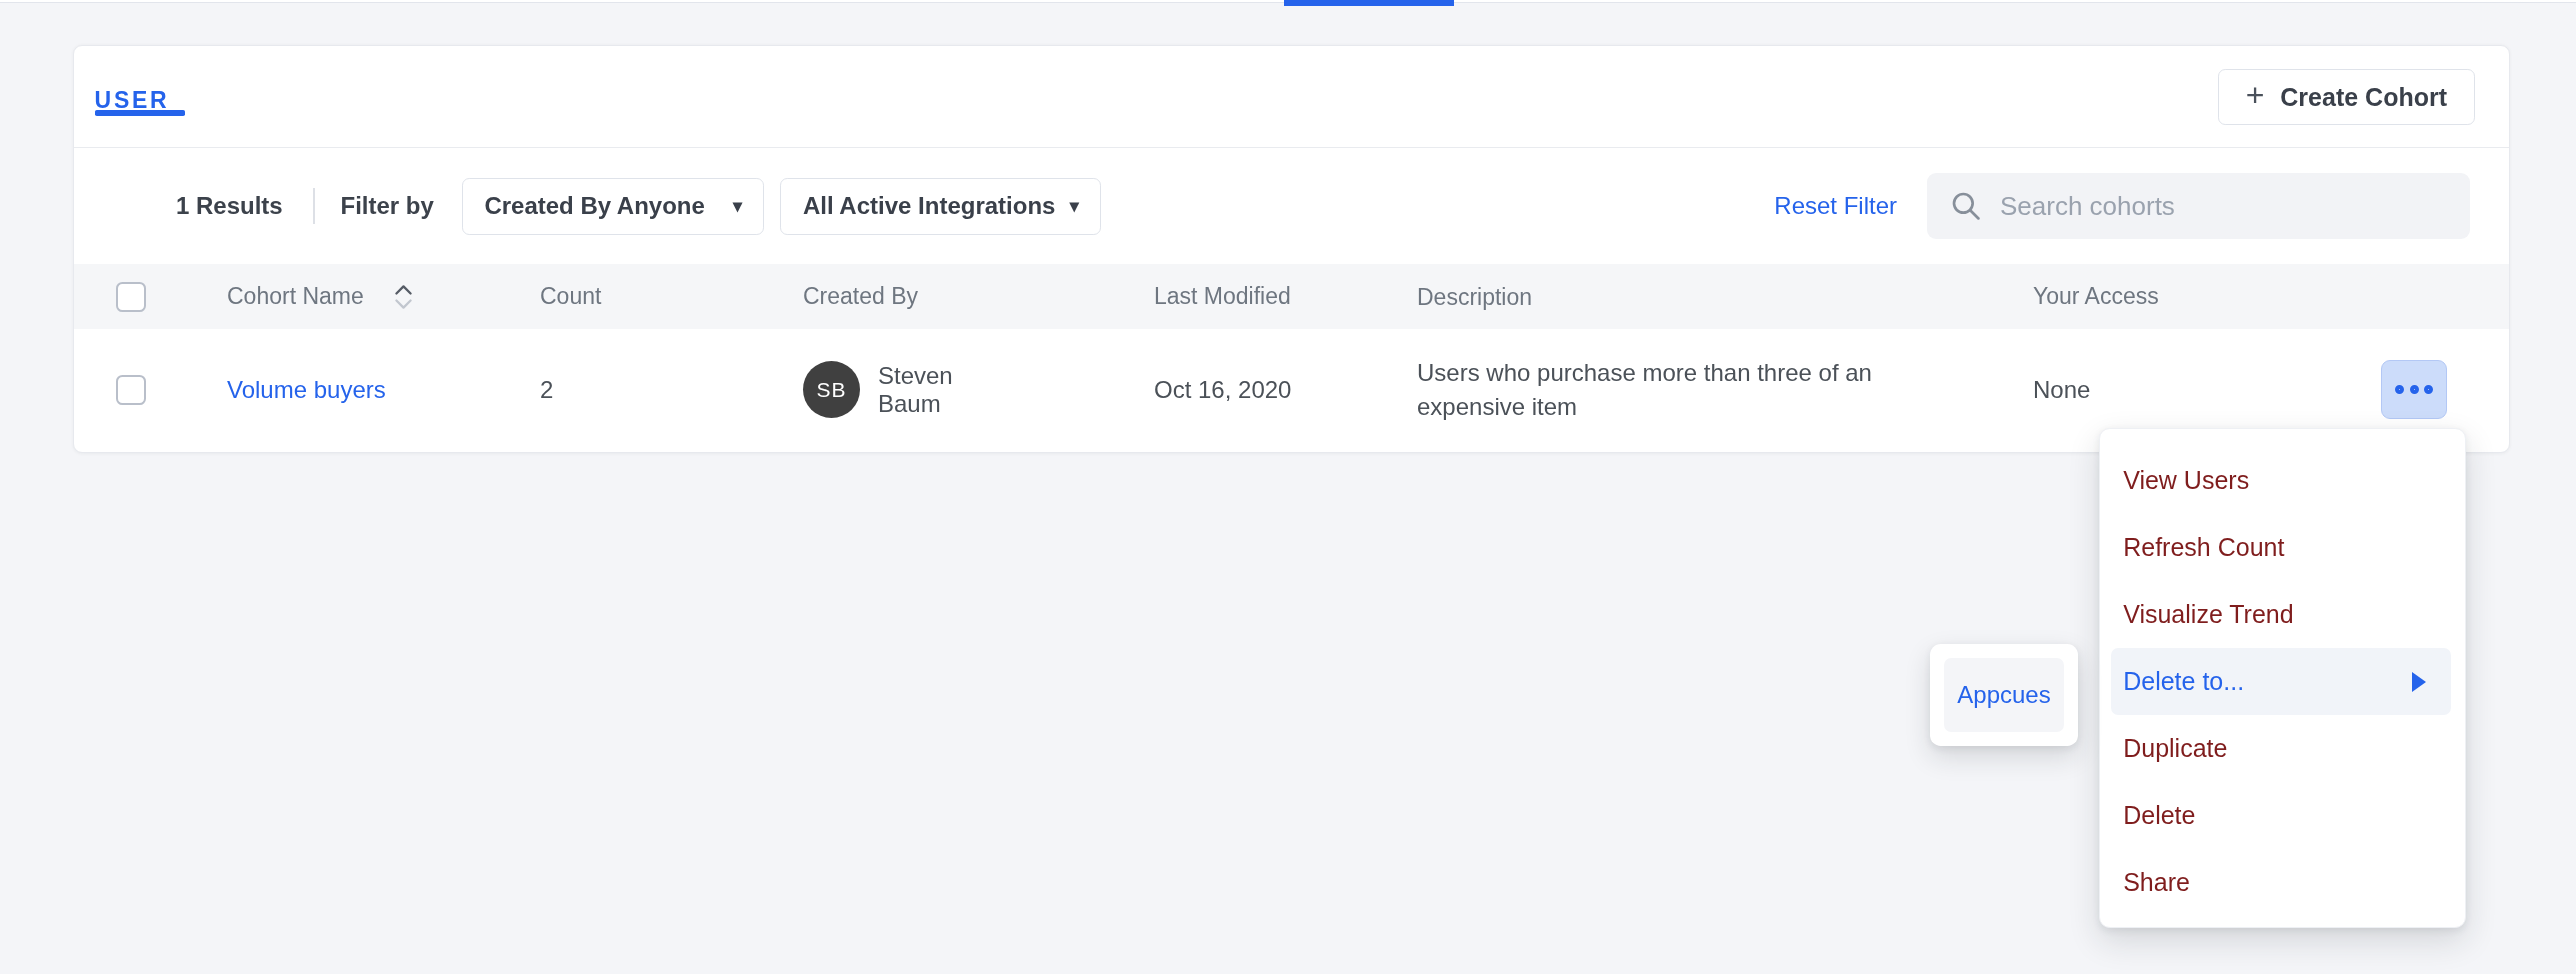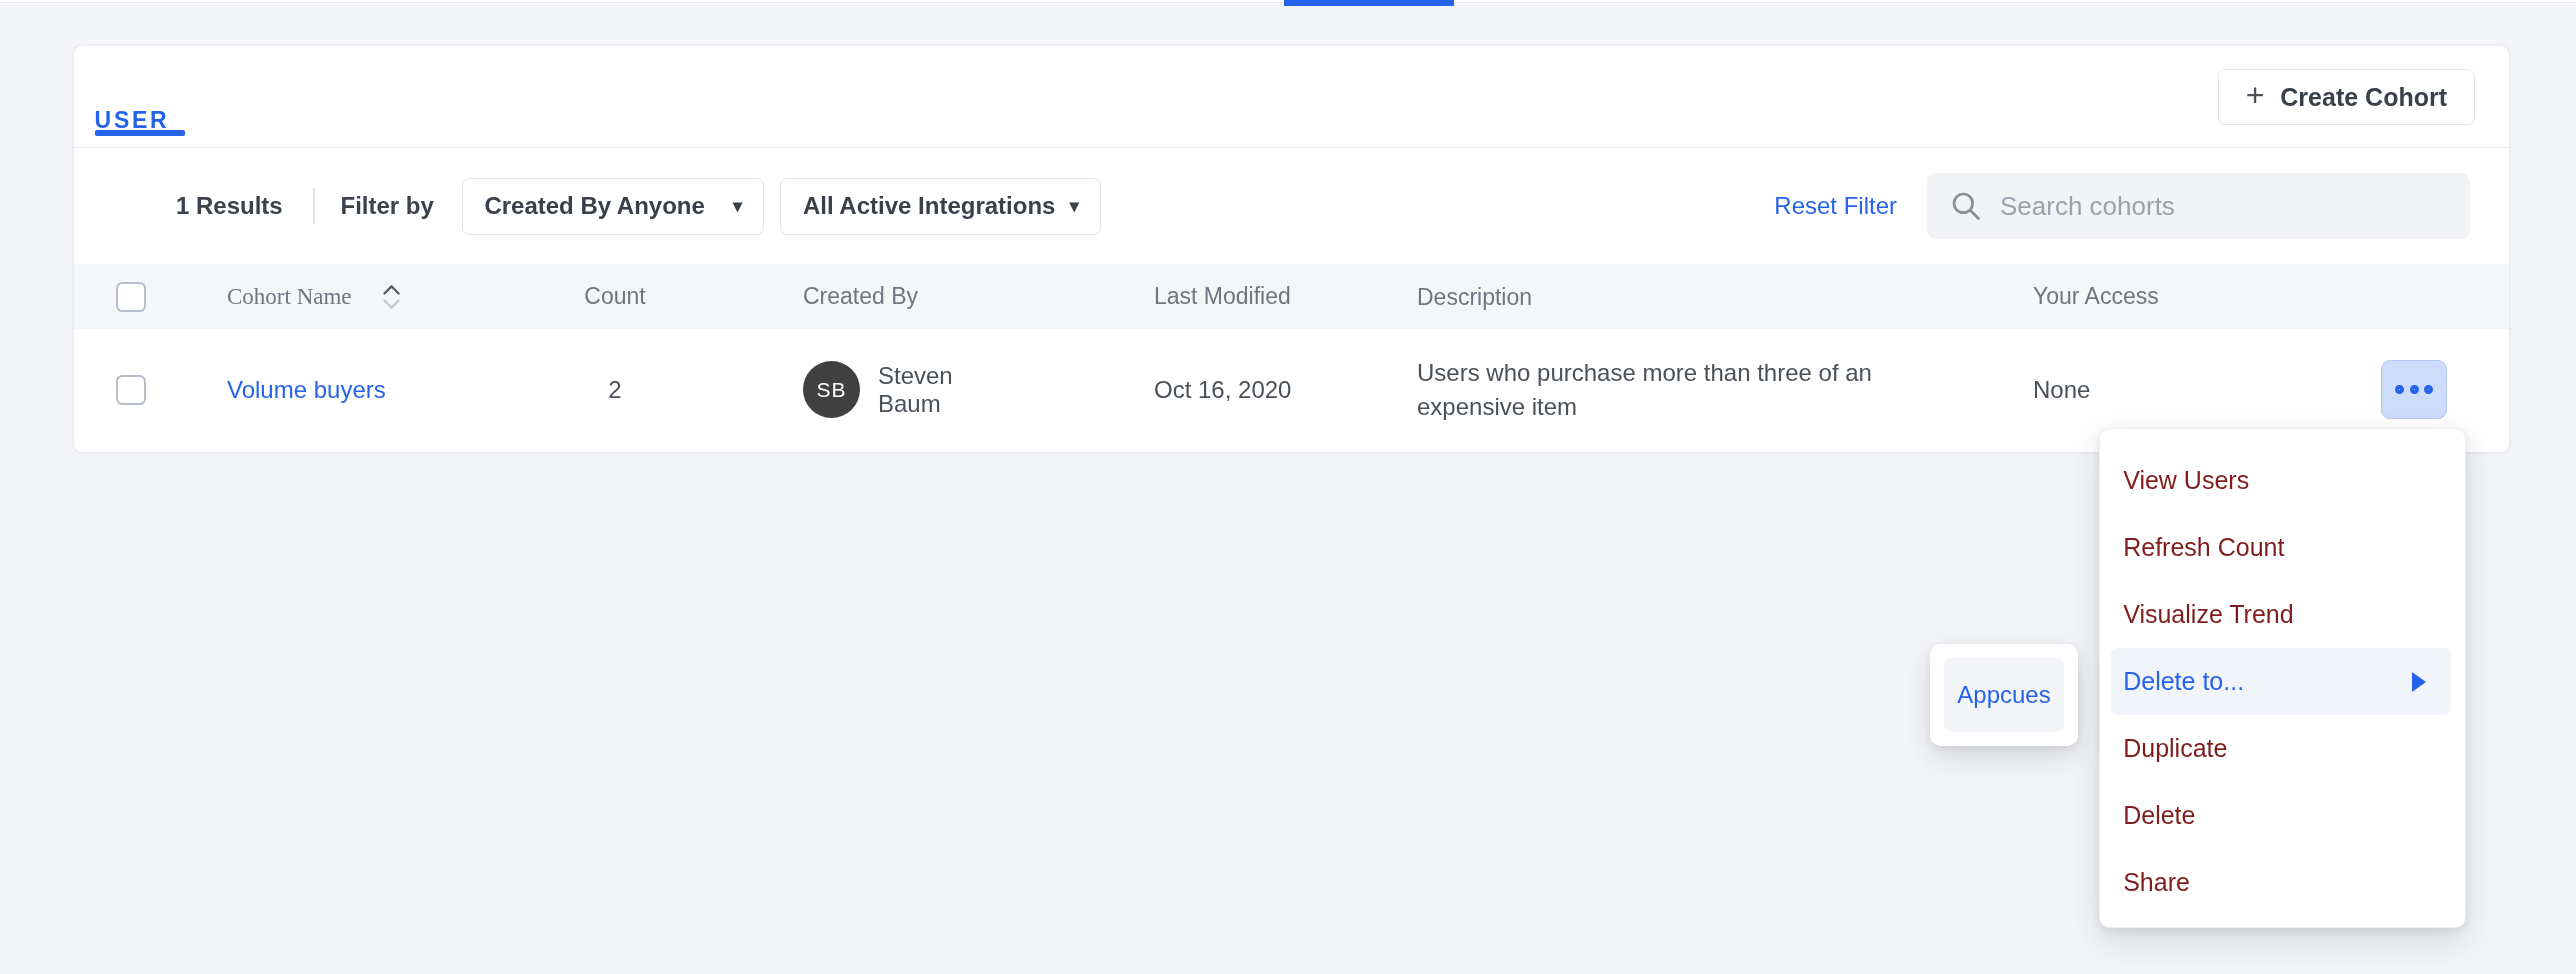--- a/index.html
+++ b/index.html
@@ -19,21 +19,21 @@
   .card {
     position:absolute; left:73px; top:45px; width:2437px; height:408px;
     background:#ffffff; border:1.8px solid #e7e9ee; border-radius:9px;
     box-shadow:0 0.9px 3.6px rgba(25,32,45,0.05);
   }
 
   
   .tabbar { position:relative; height:102px; border-bottom:1.8px solid #e9ebef; }
   .tab-user {
     position:absolute; left:20.6px; top:41px;
-    font-size:23px; font-weight:700; letter-spacing:2.7px; color:#2563eb; cursor:pointer;margin-top:20px;
+    font-size:23px; font-weight:700; letter-spacing:2.7px; color:#2563eb; cursor:pointer;
   }
   .tab-underline { position:absolute; left:0; bottom:-1.8px; width:90px; height:5.4px; background:#2563eb; border-radius:1.8px; }
   .create-btn {
     position:absolute; right:34px; top:23px; height:56px;
     display:flex; align-items:center; gap:16px; padding:0 27px;
     background:#fff; border:1.8px solid #dfe3ea; border-radius:7.2px;
     font-size:25px; font-weight:700; color:#3a404a; cursor:pointer;
   }
   .create-btn .plus { font-size:32px; font-weight:400; color:#4a515b; line-height:1; margin-top:-3.6px; }
 
@@ -63,26 +63,26 @@
 
   
   .thead, .trow {
     display:grid;
     grid-template-columns:153px 313px 150px 289px 349px 618px 1fr;
     align-items:center;
   }
   .thead { height:65px; background:#f5f6f8; font-size:23px; color:#6e7680; }
   .trow { height:121px; position:relative; font-size:24px; color:#4b5158; }
   .c-check { padding-left:42px; }
-  .c-count { text-align:center; }
+  .c-count { text-align:left; }
   .c-created { padding-left:113px; display:flex; align-items:center; gap:18px; }
   .c-modified { padding-left:175px; }
   .c-desc { padding-left:89px; padding-right:49px; line-height:34px; }
   .c-access { padding-left:87px; }
-  .th-name { display:flex; align-items:center; gap:28px; cursor:pointer;font-family:Liberation Serif, serif; }
+  .th-name { display:flex; align-items:center; gap:28px; cursor:pointer; }
   .checkbox {
     width:30px; height:30px; border:2.7px solid #b9bfca; border-radius:6.3px; background:#fff; cursor:pointer;
   }
   .link { color:#2563eb; cursor:pointer; }
   .avatar {
     width:57px; height:57px; border-radius:50%; background:#404040;
     display:flex; align-items:center; justify-content:center;
     color:#fff; font-size:21px; font-weight:400; letter-spacing:0.9px; flex:none;
   }
   .actions-btn {

